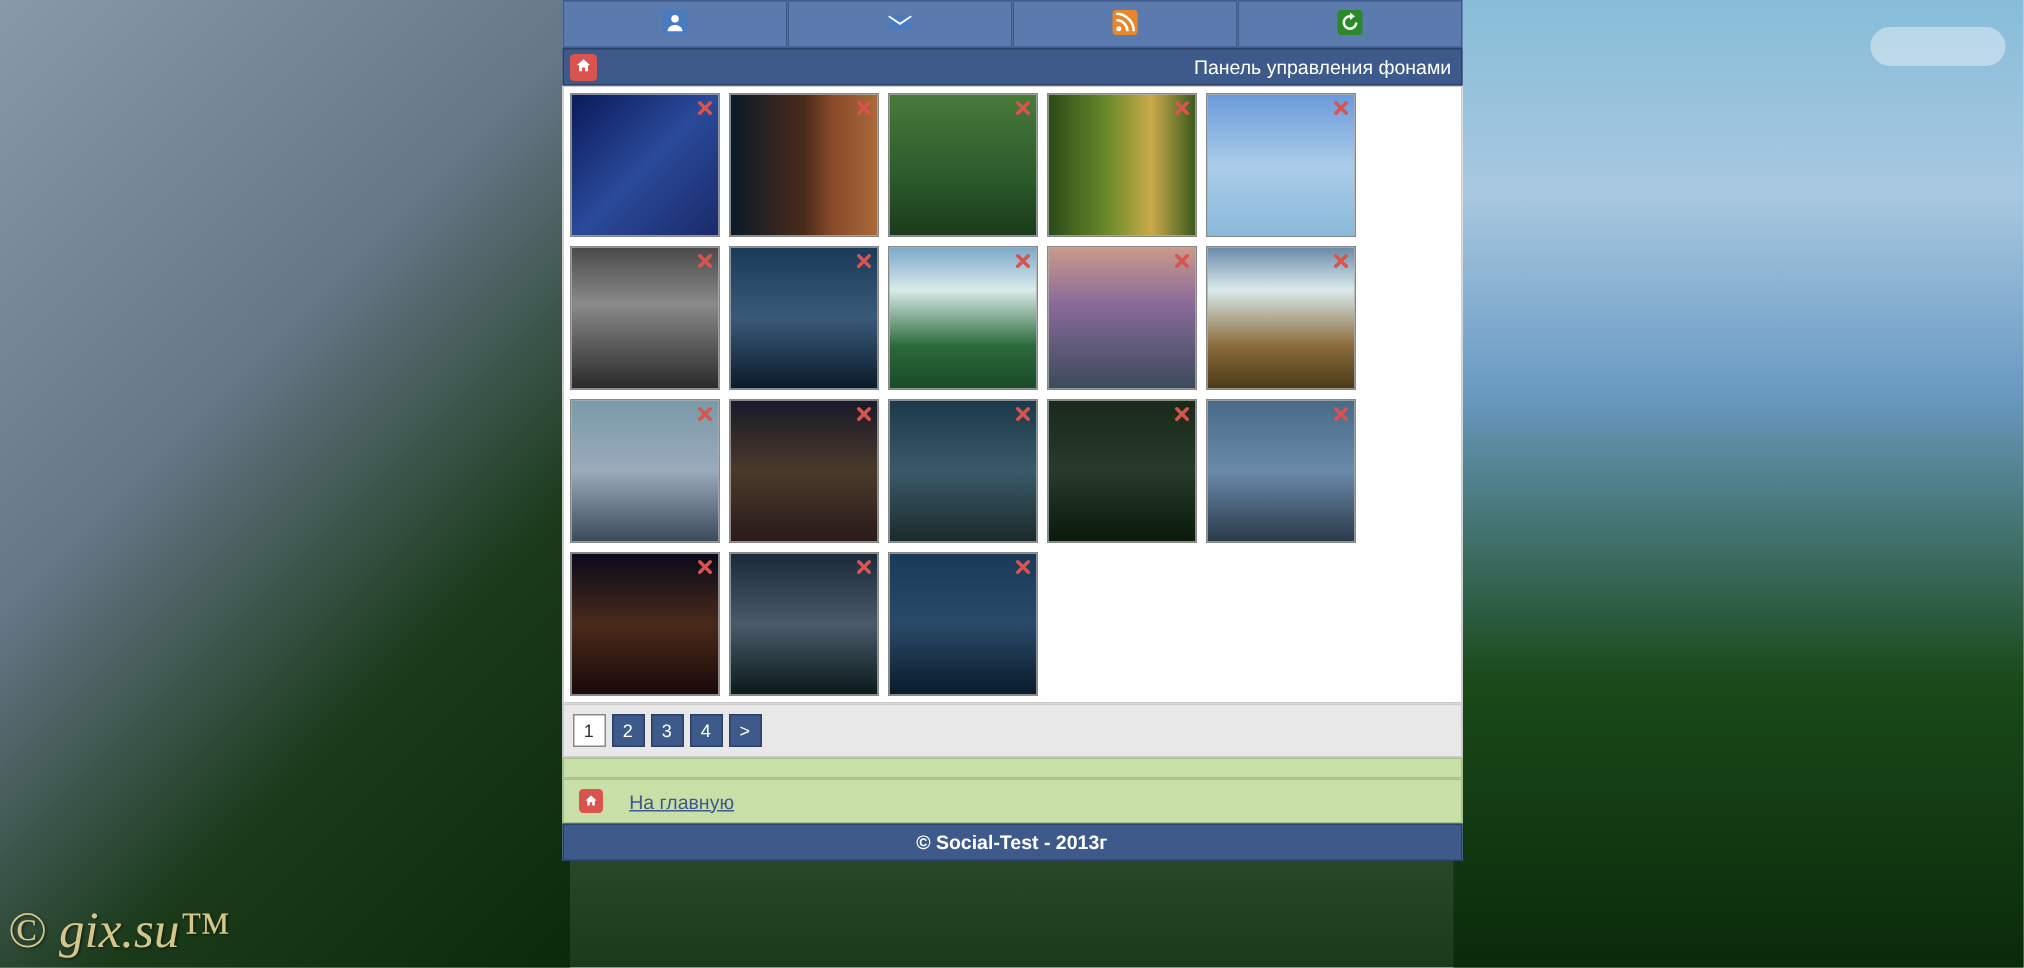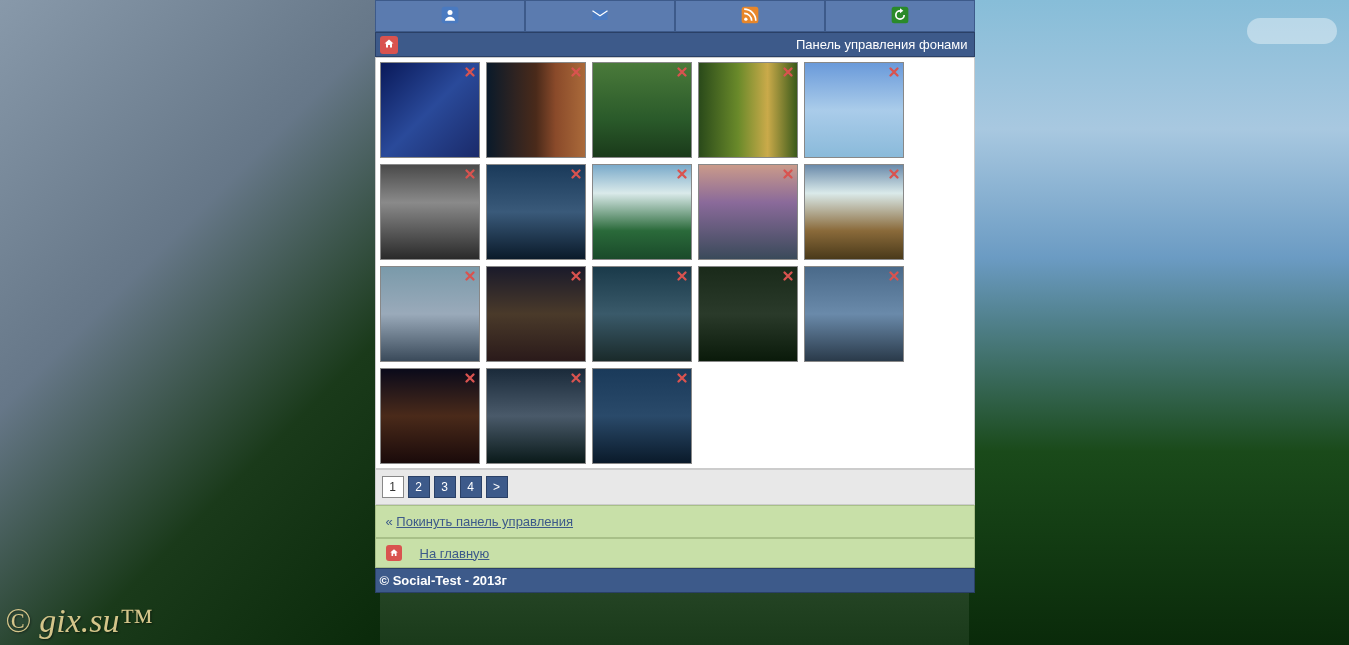--- a/index.html
+++ b/index.html
@@ -40,21 +40,21 @@
 .pagination{background:#e8e8e8;border:1px solid #ccc;padding:6px;display:flex;gap:4px}
 .page{min-width:22px;height:22px;background:#3d5a8a;color:#fff;border:1px solid #2a4066;display:flex;align-items:center;justify-content:center;cursor:pointer;font-size:12px;padding:0 5px}
 .page.active{background:#fff;color:#333;border:1px solid #888}
 .linkbox{background:#c8e0a8;border:1px solid #a8c088;padding:6px 10px;color:#3d5a8a}
 .linkbox a{color:#3d5a8a;text-decoration:underline;cursor:pointer}
 .linkbox .row{margin:2px 0}
 .homebox{background:#c8e0a8;border:1px solid #a8c088;padding:6px 10px;display:flex;align-items:center;gap:18px}
 .homebox a{color:#3d5a8a;text-decoration:underline;cursor:pointer}
 .homebox .icon{width:16px;height:16px;background:#d9534f;border-radius:3px;display:flex;align-items:center;justify-content:center}
 .homebox .icon svg{width:10px;height:10px;fill:#fff}
-.footer{background:#3d5a8a;color:#fff;font-weight:bold;padding:4px;border:1px solid #2a4066}
+.footer{background:#3d5a8a;color:#fff;font-weight:bold;text-align:center;padding:4px;border:1px solid #2a4066}
 .stats{background:#fff;border:1px solid #ccc;padding:4px 10px;color:#333}
 .stats a{color:#3d5a8a;text-decoration:underline;cursor:pointer}
 .stats .g{color:#2a8a2a;font-weight:bold}
 .stats .r{color:#c04040;font-weight:bold}
 .top-pill{position:absolute;right:12px;top:18px;width:90px;height:26px;background:rgba(255,255,255,.4);border-radius:13px}
 </style>
 </head>
 <body>
 
 <div class="bg-mountain"></div>
@@ -209,23 +209,20 @@
 
   <div class="pagination" id="pagination">
       <div class="page active">1</div>
       <div class="page">2</div>
       <div class="page">3</div>
       <div class="page">4</div>
       <div class="page">&gt;</div>
     </div>
 
   <div class="linkbox">
-    <div class="row">
-      <span>« </span><a>Покинуть панель управления</a>
-    </div>
   </div>
 
   <div class="homebox">
     <div class="icon">
       <svg viewBox="0 0 24 24">
           <path d="M12 3l9 8h-3v8h-4v-5h-4v5H6v-8H3z"></path>
         </svg>
     </div>
     <a>На главную</a>
   </div>

